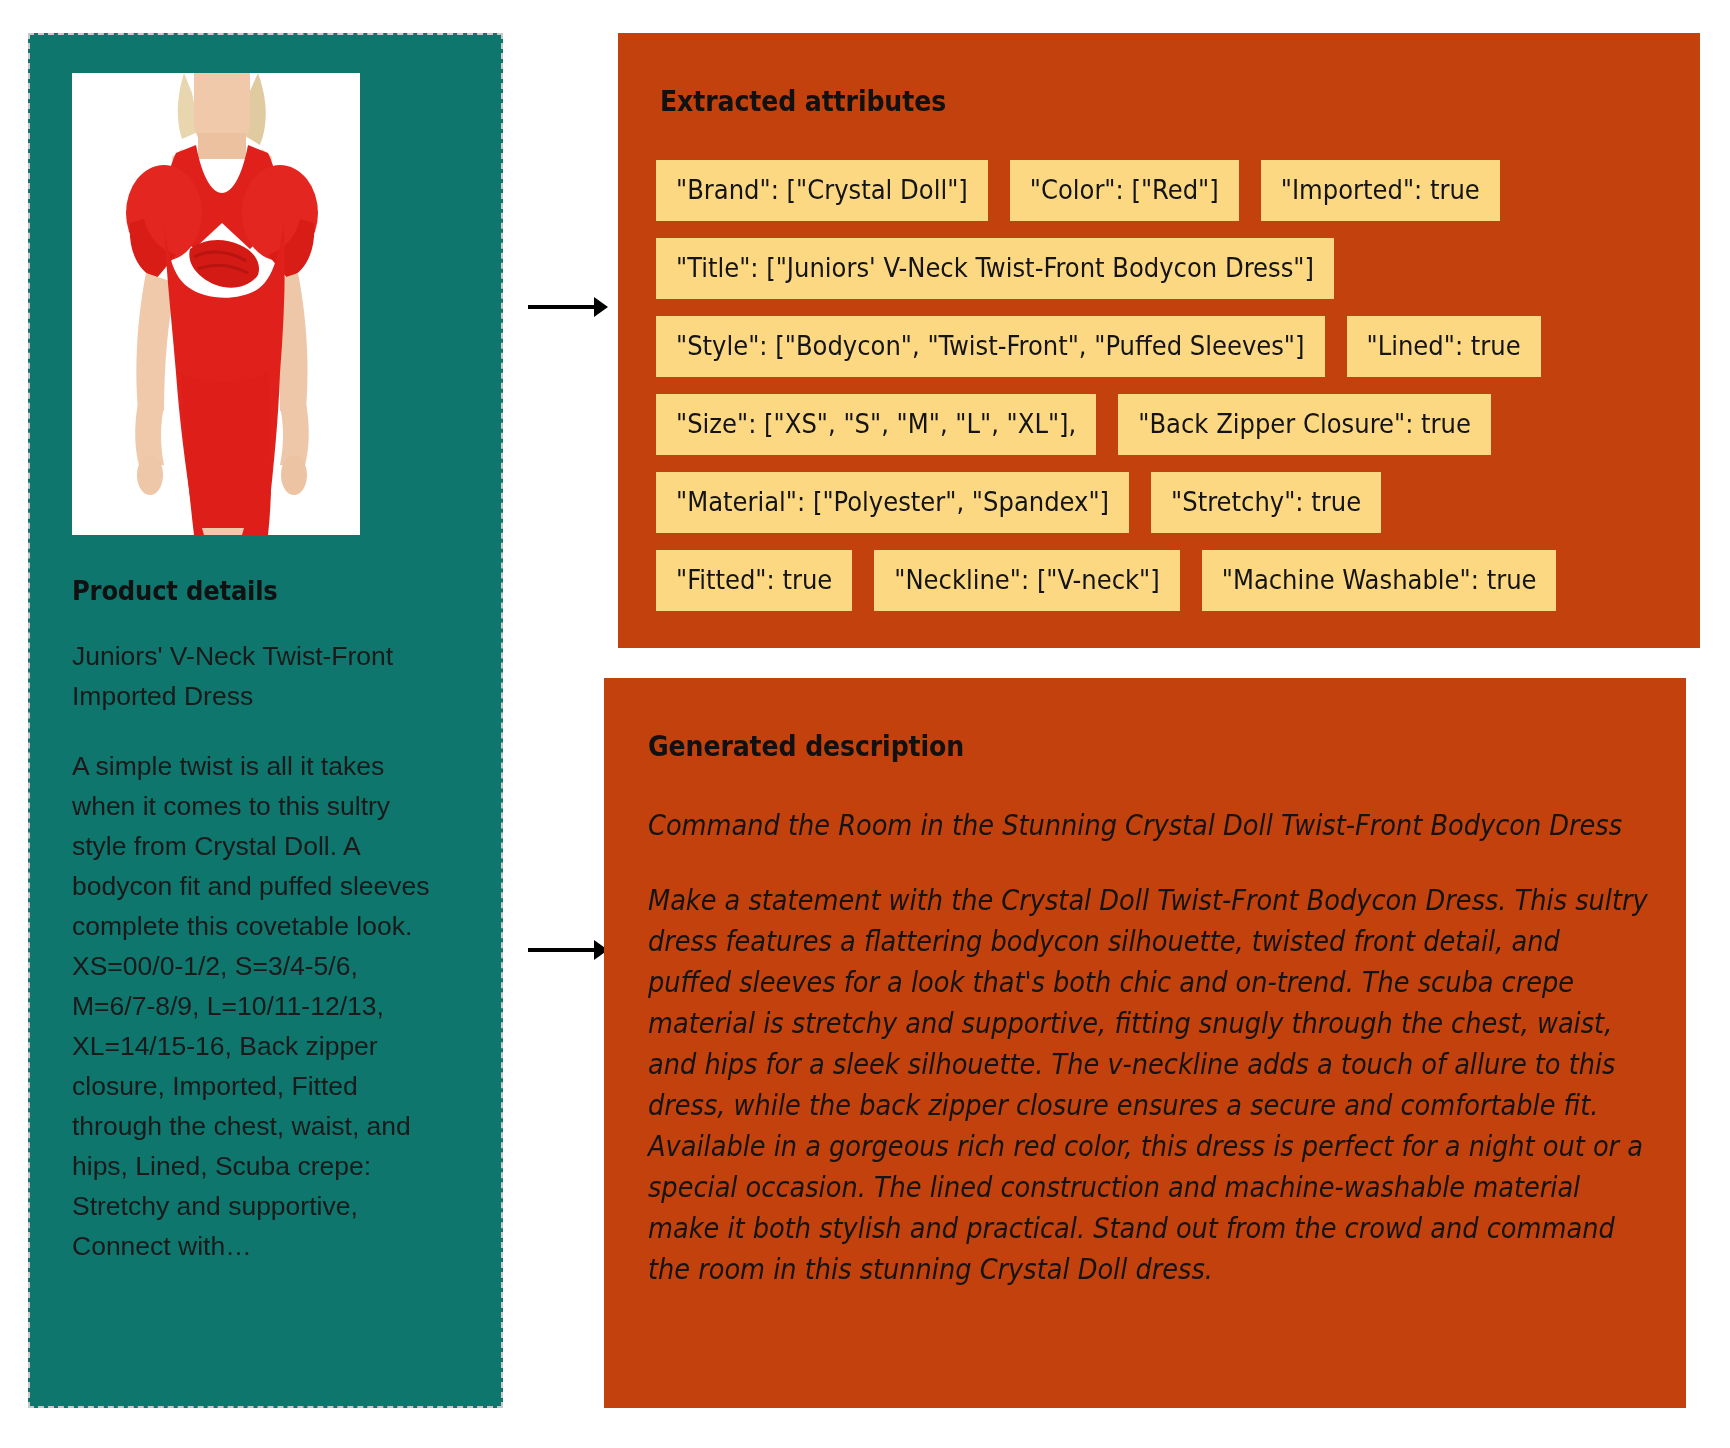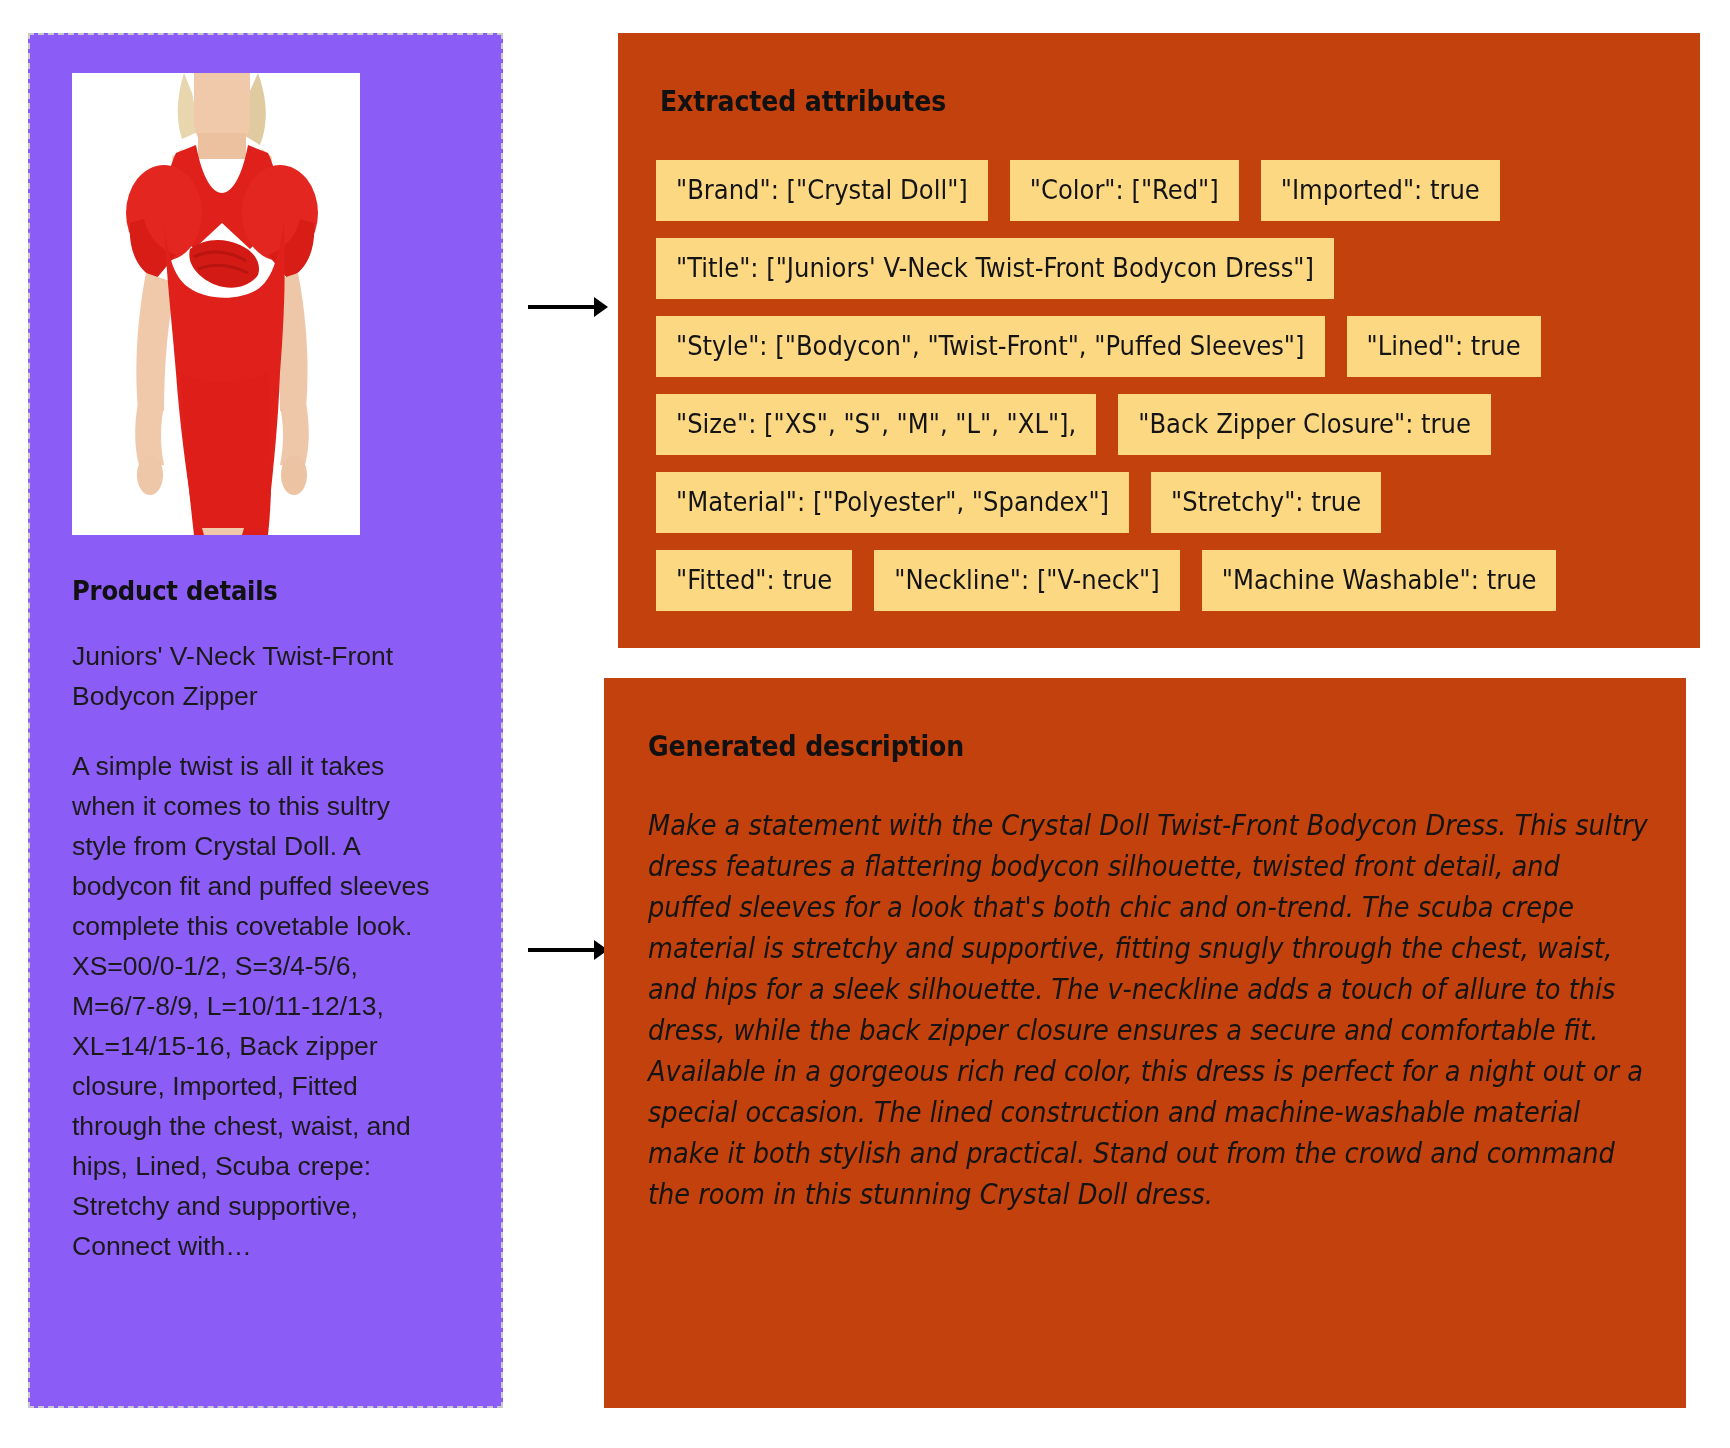--- a/index.html
+++ b/index.html
@@ -26,21 +26,21 @@
 
   
   .input-card {
     position: absolute;
     left: 28px;
     top: 33px;
     width: 475px;
     height: 1375px;
     border: 2px dashed #c9c9c9;
     box-sizing: border-box;
-    background: #8b5cf6;
+    background: #0f766e;
   }
   .input-inner {
     position: absolute;
     left: 42px;
     top: 38px;
     width: 398px;
   }
 
   
   .product-photo {
@@ -185,21 +185,21 @@
 
           <path d="M130 455 L132 462 L170 462 L172 455 Z" fill="#f0c9ab"></path>
 
           <ellipse cx="78" cy="402" rx="13" ry="20" fill="#eec6a8"></ellipse>
           <ellipse cx="222" cy="402" rx="13" ry="20" fill="#ecc4a4"></ellipse>
         </svg>
       </div>
 
       <h2 class="section-title left-title">Product details</h2>
 
-      <div class="left-body">Juniors' V-Neck Twist-Front Bodycon Zipper</div>
+      <div class="left-body">Juniors' V-Neck Twist-Front Imported Dress</div>
 
       <div class="left-body">A simple twist is all it takes when it comes to this sultry style from Crystal Doll. A bodycon fit and puffed sleeves complete this covetable look.
 XS=00/0-1/2, S=3/4-5/6, M=6/7-8/9, L=10/11-12/13, XL=14/15-16, Back zipper closure, Imported, Fitted through the chest, waist, and hips, Lined, Scuba crepe: Stretchy and supportive, Connect with…</div>
     </div>
   </div>
 
   <div class="arrow" style="left:528px; top:292px;">
     <svg width="82" height="30" viewBox="0 0 82 30">
       <line x1="0" y1="15" x2="68" y2="15" stroke="#000000" stroke-width="4"></line>
       <path d="M66 5 L80 15 L66 25 Z" fill="#000000"></path>
@@ -248,17 +248,18 @@
         <span class="tag">"Neckline": ["V-neck"]</span>
         <span class="tag">"Machine Washable": true</span>
       </div>
 
     </div>
   </div>
 
   <div class="panel panel-description">
     <h2 class="panel-title">Generated description</h2>
 
+    <p class="desc-para">Command the Room in the Stunning Crystal Doll Twist-Front Bodycon Dress</p>
 
     <p class="desc-para">Make a statement with the Crystal Doll Twist-Front Bodycon Dress. This sultry dress features a flattering bodycon silhouette, twisted front detail, and puffed sleeves for a look that's both chic and on-trend. The scuba crepe material is stretchy and supportive, fitting snugly through the chest, waist, and hips for a sleek silhouette. The v-neckline adds a touch of allure to this dress, while the back zipper closure ensures a secure and comfortable fit. Available in a gorgeous rich red color, this dress is perfect for a night out or a special occasion. The lined construction and machine-washable material make it both stylish and practical. Stand out from the crowd and command the room in this stunning Crystal Doll dress.</p>
   </div>
 
 </div>
 
 </body></html>

